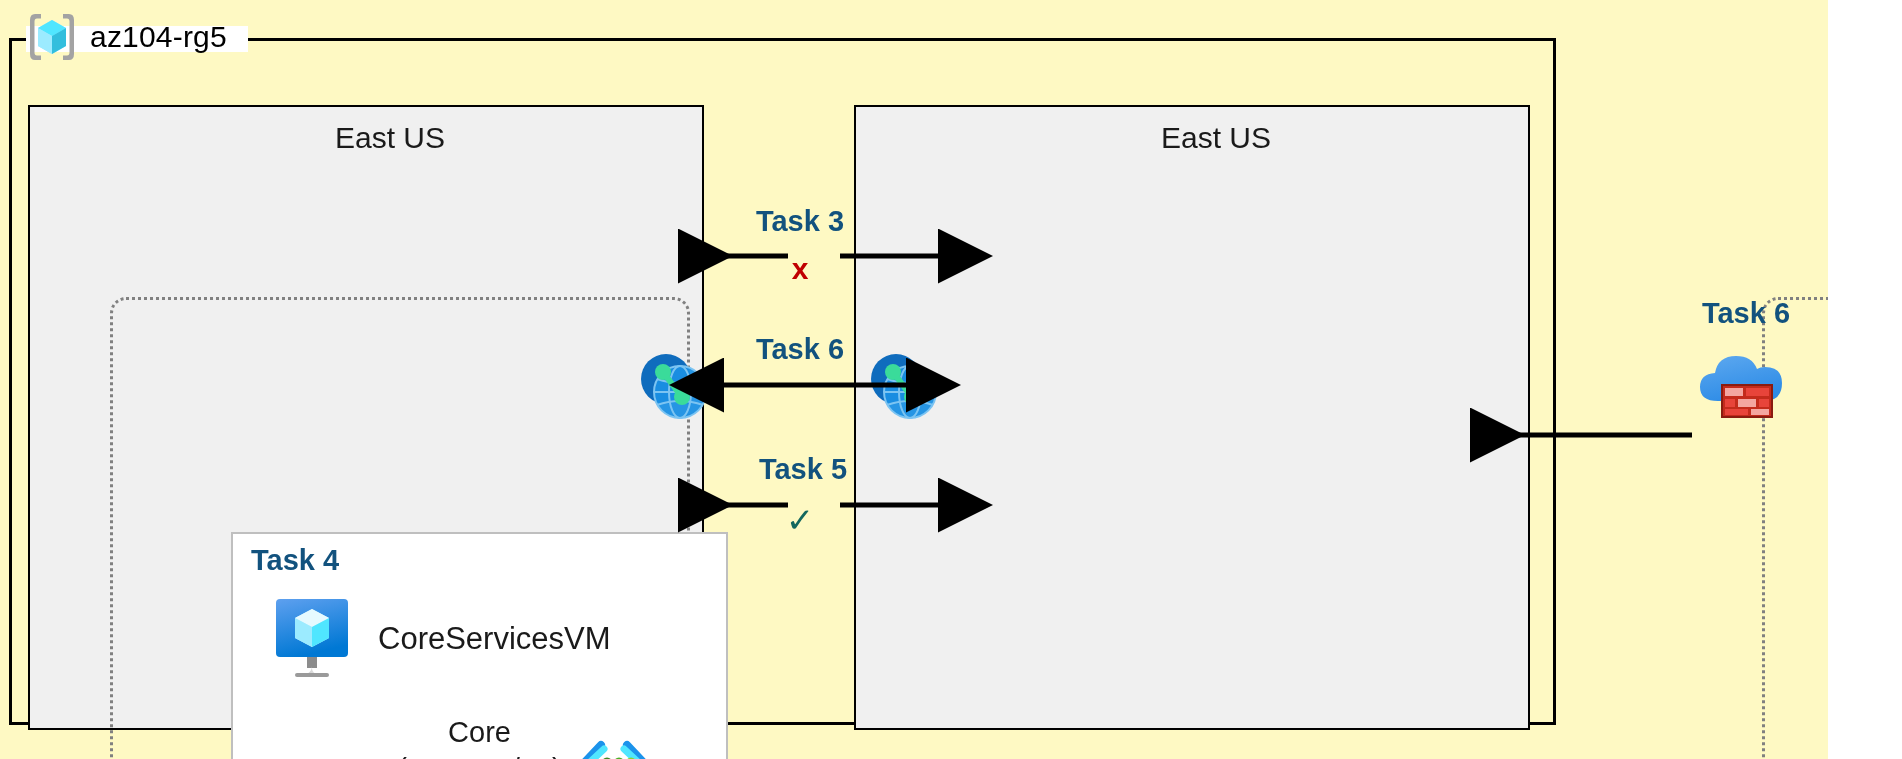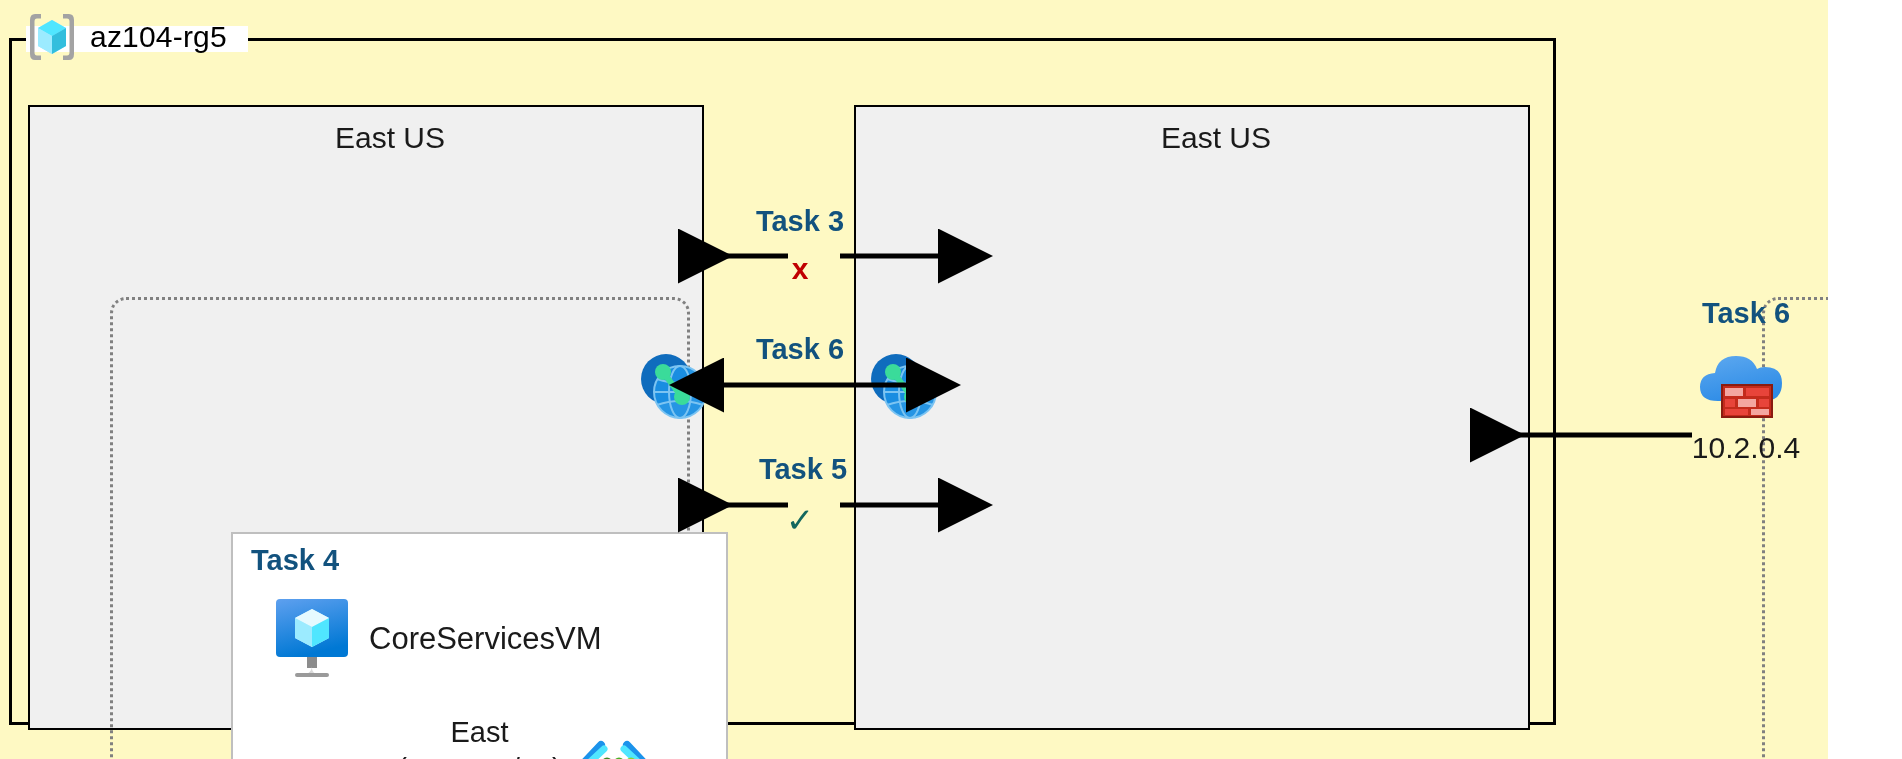--- a/index.html
+++ b/index.html
@@ -118,21 +118,21 @@
     font-weight: bold;
     color: #12527e;
     white-space: nowrap;
   }
   #task1-tag { left: 18px;  top: 10px; }
 
   .vm-row {
     position: absolute;
     display: flex;
     align-items: center;
-    gap: 10px;
+    gap: 19px;
   }
   #vm-row-left  { left: 38px;  top: 62px; }
   .vm-name {
     font-size: 31px;
     color: #1a1a1a;
     white-space: nowrap;
   }
   .vm-icon {
     position: relative;
     width: 88px;
@@ -271,21 +271,21 @@
               <polygon points="41,13 58,22 58,42 41,51 24,42 24,22" fill="#c3f1ff"></polygon>
               <polygon points="41,13 58,22 41,31 24,22" fill="#e6faff"></polygon>
               <polygon points="41,31 58,22 58,42 41,51" fill="#50e6ff"></polygon>
               <polygon points="24,22 41,31 41,51 24,42" fill="#9cebff"></polygon>
             </svg>
           </span>
           <span class="vm-name">CoreServicesVM</span>
         </div>
 
         <div class="subnet-label">
-          <div>East</div>
+          <div>Core</div>
           <div>(10.0.0.0/24)</div>
         </div>
       </div>
 
       <span class="subnet-glyph" style="left:464px; top:440px;">
         <svg width="74" height="46" viewBox="0 0 74 46">
           <path d="M24 5 L7 23 L24 41" stroke="#1b93eb" stroke-width="8" fill="none" stroke-linecap="round"></path>
           <path d="M27 9 L12 23 L27 37" stroke="#50e6ff" stroke-width="7" fill="none" stroke-linecap="round"></path>
           <path d="M50 5 L67 23 L50 41" stroke="#1b93eb" stroke-width="8" fill="none" stroke-linecap="round"></path>
           <path d="M47 9 L62 23 L47 37" stroke="#50e6ff" stroke-width="7" fill="none" stroke-linecap="round"></path>
@@ -414,16 +414,15 @@
           <rect x="35" y="45" width="18" height="8" fill="#f4a6a0"></rect>
           <rect x="56" y="45" width="23" height="8" fill="#e8443a"></rect>
           <rect x="35" y="56" width="10" height="8" fill="#e8443a"></rect>
           <rect x="48" y="56" width="18" height="8" fill="#f4a6a0"></rect>
           <rect x="69" y="56" width="10" height="8" fill="#e8443a"></rect>
           <rect x="35" y="66" width="23" height="6" fill="#e8443a"></rect>
           <rect x="61" y="66" width="18" height="6" fill="#f4a6a0"></rect>
         </g>
       </svg>
     </div>
-    <div id="task6-ip">10.2.0.4</div>
   </div>
 
 </div>
 
 </body></html>

